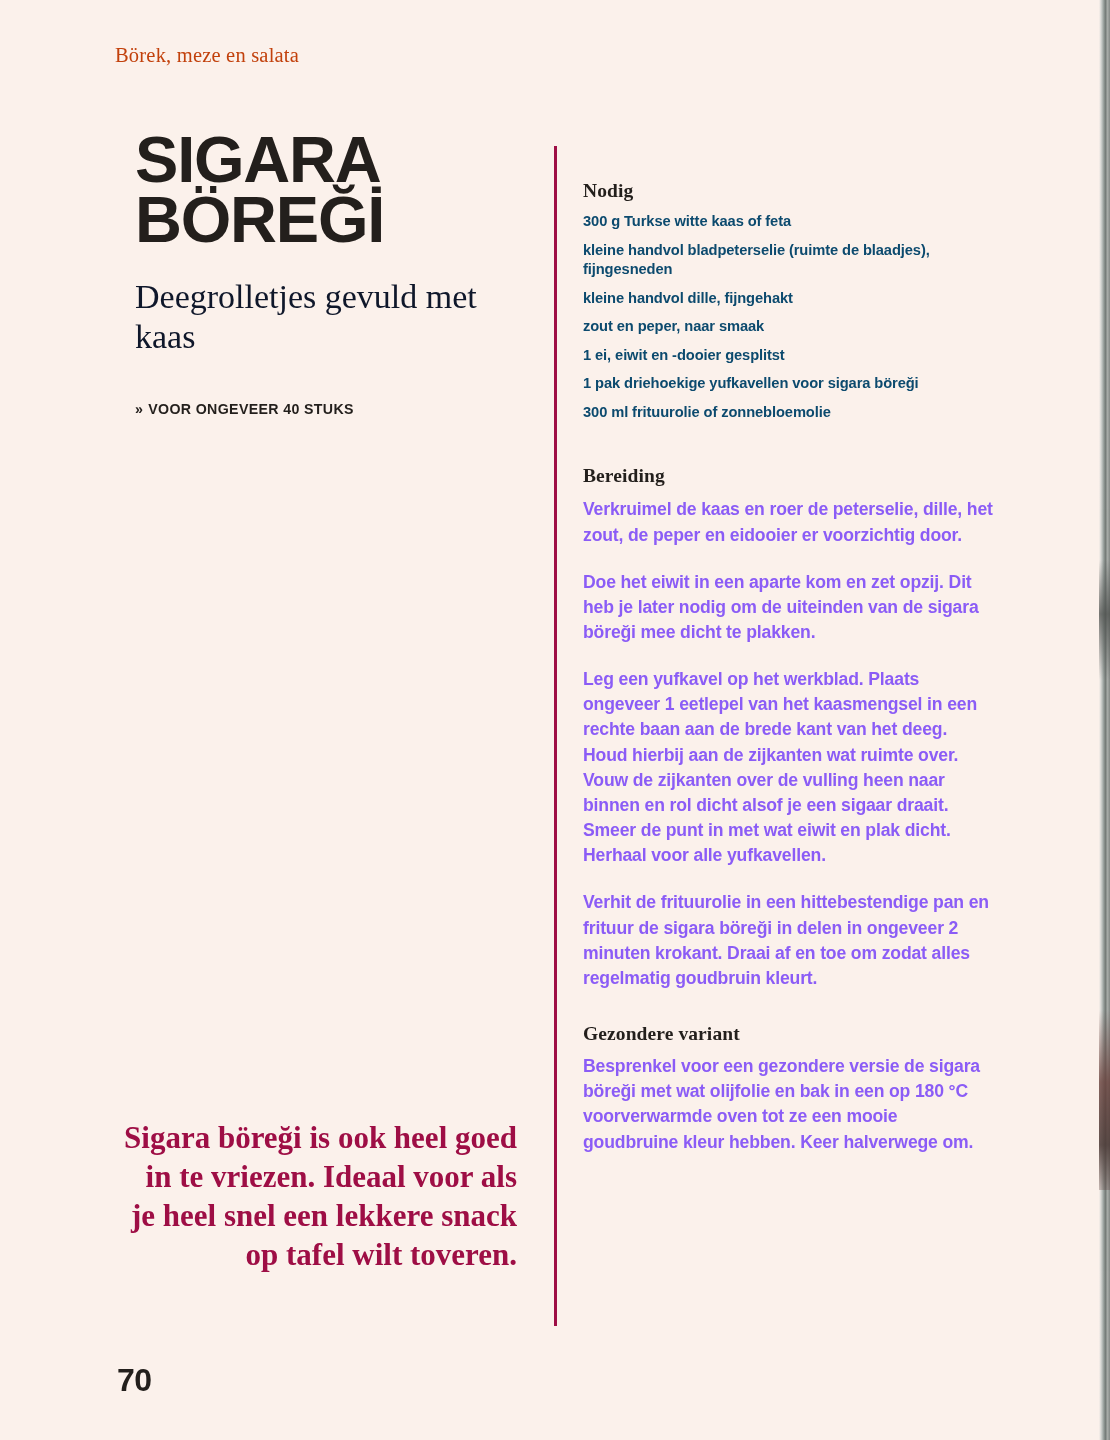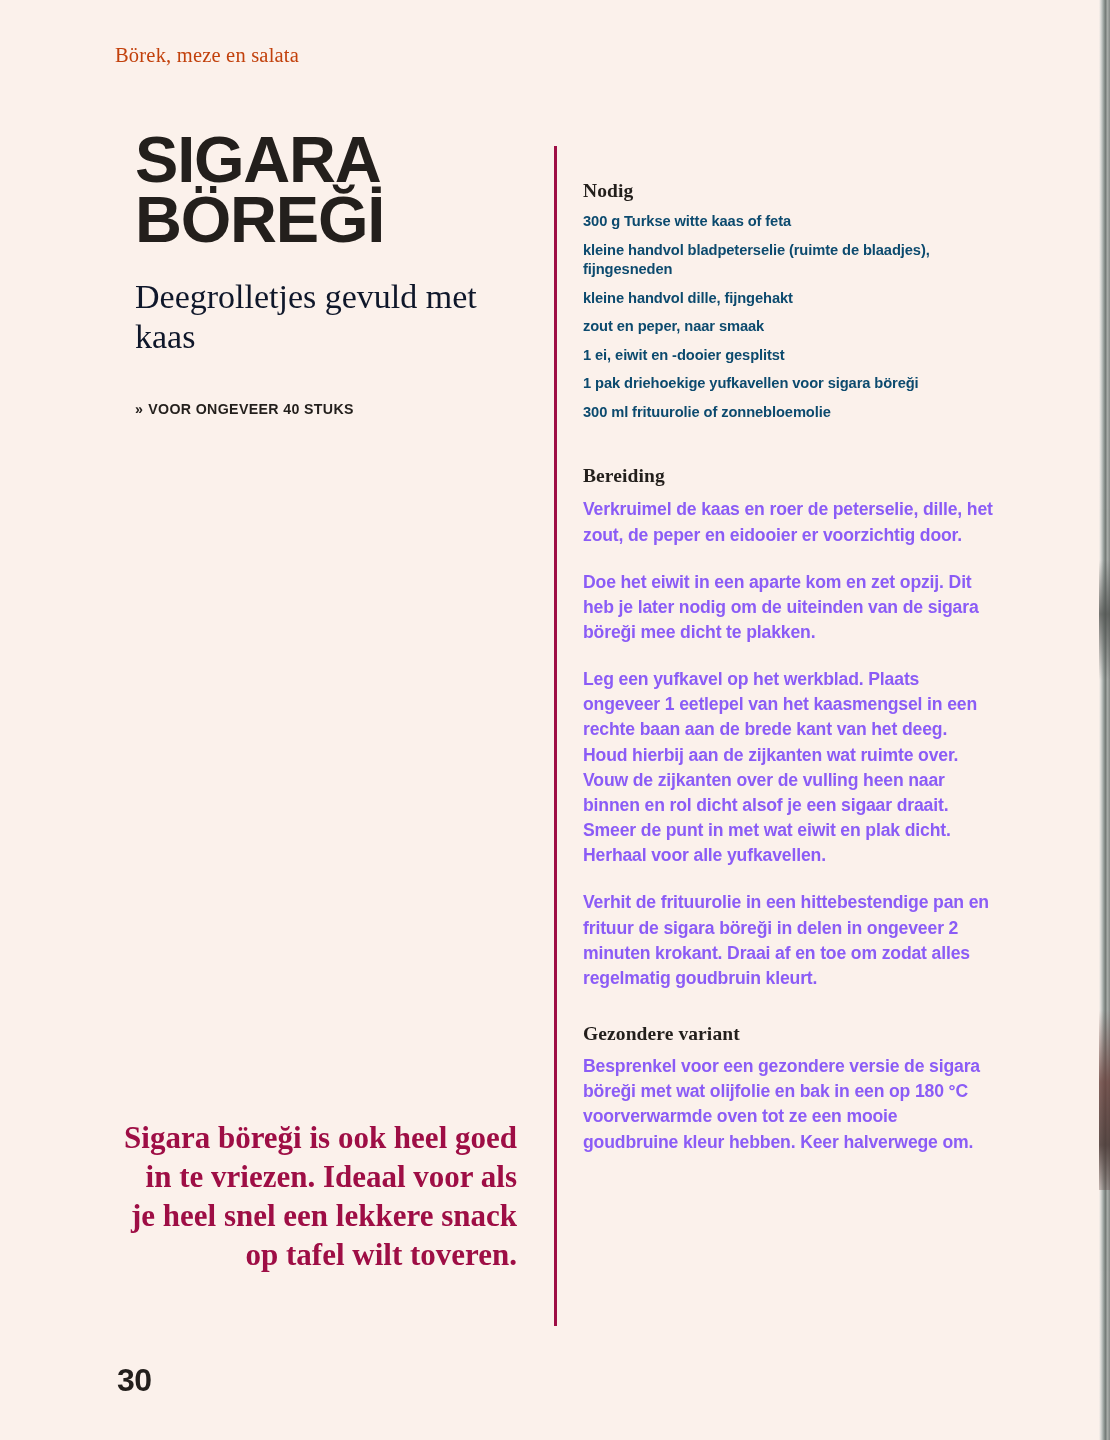--- a/index.html
+++ b/index.html
@@ -219,21 +219,21 @@
     <ul class="meta-list">
       <li class="meta-item">
         <span class="guil">»</span><span>VOOR ONGEVEER 40 STUKS</span>
       </li>
     </ul>
 
   </div>
 
   <div class="pull-quote">Sigara böreği is ook heel goed in te vriezen. Ideaal voor als je heel snel een lekkere snack op tafel wilt toveren.</div>
 
-  <div class="page-number">30</div>
+  <div class="page-number">70</div>
 
   <div class="divider"></div>
 
   <div class="col-right">
 
     <section>
       <h3 class="sec-heading">Nodig</h3>
       <ul class="ing-list">
         <li class="ing-item">300 g Turkse witte kaas of feta</li>
         <li class="ing-item">kleine handvol bladpeterselie (ruimte de blaadjes), fijngesneden</li>

